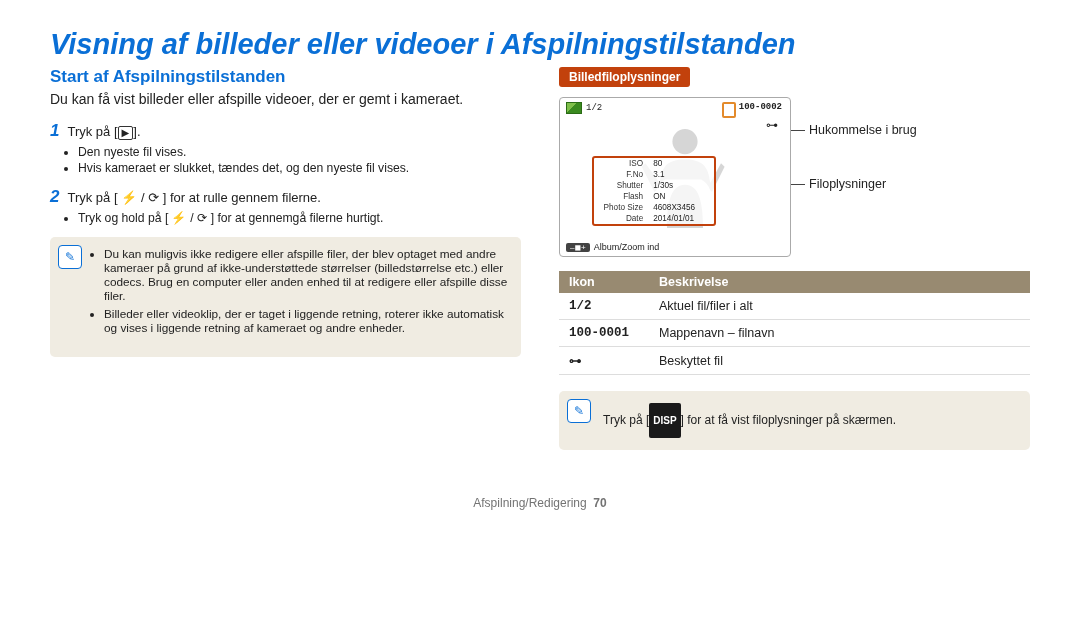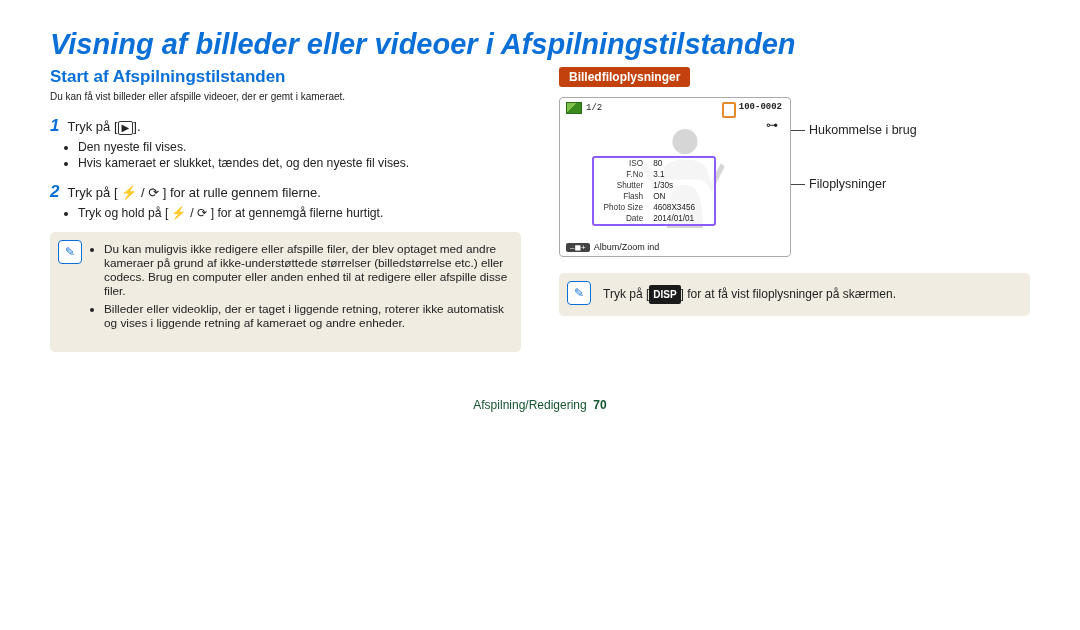--- a/index.html
+++ b/index.html
@@ -30,21 +30,21 @@
     display: flex;
     gap: 38px;
   }
   .col { flex: 1 1 0; }
   .h2 {
     color: #0a6fd6;
     font-size: 17px;
     font-weight: 700;
     margin-bottom: 4px;
   }
-  .para { font-size: 10px; margin-bottom: 14px; }
+  .para { font-size: 14px; margin-bottom: 14px; }
   .step {
     display: flex;
     align-items: baseline;
     gap: 8px;
     font-size: 13px;
     margin-bottom: 4px;
   }
   .step-num {
     color: #0a6fd6;
     font-style: italic;
@@ -130,21 +130,21 @@
   .sil {
     position: absolute;
     left: 80px; top: 16px;
     width: 90px; height: 120px;
     color: #d6d6d6;
   }
   .infobox {
     position: absolute;
     left: 32px; top: 58px;
     width: 120px;
-    border: 2px solid #8b5cf6;
+    border: 2px solid #c2410c;
     border-radius: 3px;
     background: rgba(255,255,255,0.75);
     font-size: 8.2px;
     font-family: Arial, sans-serif;
   }
   .infobox table { width: 100%; border-collapse: collapse; }
   .infobox td { padding: 0 4px; line-height: 11px; }
   .infobox td:first-child { width: 46%; text-align: right; padding-right: 6px; color:#333;}
   .lcd .bottom {
     position: absolute; left: 6px; bottom: 4px;
@@ -195,28 +195,28 @@
     margin-top: 16px;
     background: #f0ece2;
     border-radius: 5px;
     padding: 12px 10px 12px 44px;
     position: relative;
     font-size: 12px;
   }
   .disp-btn {
     display:inline-block;
     background:#1a1a1a; color:#fff;
-    border-radius:2px; padding:4px 4px;
+    border-radius:2px; padding:12px 4px;
     font-size:10px; font-weight:bold;
     font-family: Arial, sans-serif;
   }
   .footer {
     text-align: center;
     font-size: 12px;
-    color: #14532d;
+    color: #737373;
     margin-top: 46px;
   }
   .thumb-icon {
     width:14px; height:10px;
     background: linear-gradient(135deg,#7fbf4a 40%,#3a8a1f 40%);
     border:1px solid #2a6b15;
     display:inline-block;
   }
   .mem-box {
     position:absolute; right:54px; top:4px;
@@ -319,20 +319,40 @@
         <div class="callouts">
           <div class="row">
               <span>Hukommelse i brug</span>
             </div>
           <div class="row">
               <span>Filoplysninger</span>
             </div>
         </div>
       </div>
 
+      <table class="desc">
+        <tbody>
+            <tr>
+          <th>Ikon</th>
+          <th>Beskrivelse</th>
+        </tr>
+        <tr>
+          <td>1/2</td>
+          <td>Aktuel fil/filer i alt</td>
+        </tr>
+        <tr>
+          <td>100-0001</td>
+          <td>Mappenavn – filnavn</td>
+        </tr>
+        <tr>
+          <td style="font-family:Arial">⊶</td>
+          <td>Beskyttet fil</td>
+        </tr>
+      </tbody>
+        </table>
 
       <div class="tipbox">
         <div class="note-icon">✎</div>
         <span>Tryk på [</span><span class="disp-btn">DISP</span><span>] for at få vist filoplysninger på skærmen.</span>
       </div>
     </div>
   </div>
 
   <div class="footer">
     <span>Afspilning/Redigering</span>&nbsp;&nbsp;<b>70</b>

